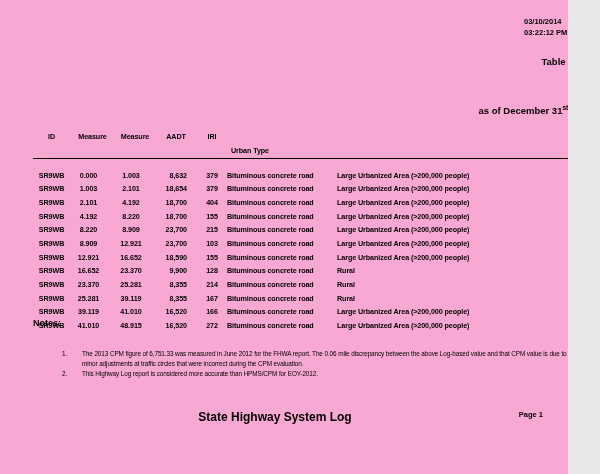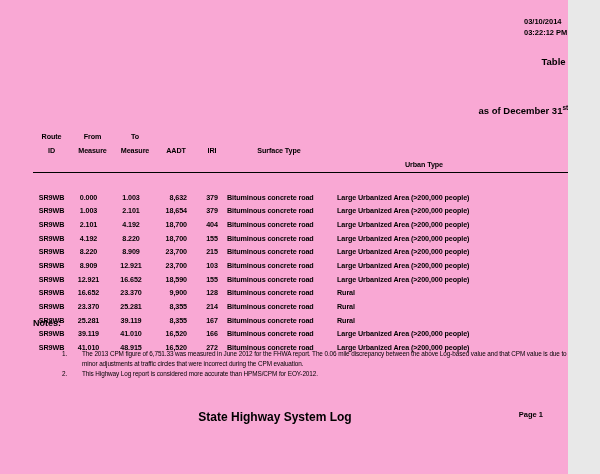--- a/index.html
+++ b/index.html
@@ -22,21 +22,21 @@
   .t1{top:56px;font-size:9.5px;}
   .t2{top:79px;font-size:11.5px;}
   .t3{top:105px;font-size:9.5px;}
   .t3 sup{font-size:6.5px;vertical-align:super;line-height:0;}
   
   .tbl{position:absolute;left:33px;top:131px;width:542px;font-size:7.2px;font-weight:700;letter-spacing:-0.1px;}
   .hrow,.row{display:grid;grid-template-columns:37px 45px 40px 42px 30px 104px 1fr;}
   .hrow{line-height:11.5px;}
   .row{height:13.7px;line-height:13.7px;white-space:nowrap;}
   .rule{border-top:1.5px solid #000;height:0;margin-top:1px;}
-  .rows{margin-top:18px;}
+  .rows{margin-top:10px;}
   .hc{text-align:center;}
   .hc.h6{padding-right:58px;margin-top:14px;}
   .c0{text-align:center;}
   .c1,.c2{text-align:center;padding-right:8px;}
   .c3{text-align:right;padding-right:10px;}
   .c4{text-align:center;}
   .c5{text-align:left;}
   .c6{text-align:left;padding-left:6px;}
   
   .notes-label{position:absolute;left:33px;top:318px;font-size:9px;font-weight:700;}
@@ -55,36 +55,26 @@
 
   <div class="datetime">
     <div>03/10/2014</div>
     <div>03:22:12 PM</div>
   </div>
 
   <div class="title-line t1">Table 15.21</div>
   <div class="title-line t3"><span>as of December 31</span><sup>st</sup><span> 2013</span></div>
 
   <div class="tbl">
-    <div class="hrow" id="hrow1">
-        <div class="hc h0">Route</div>
-        <div class="hc h1">From</div>
-        <div class="hc h2">To</div>
-        <div class="hc h3"></div>
-        <div class="hc h4"></div>
-        <div class="hc h5"></div>
-        <div class="hc h6"></div>
-      </div>
     <div class="hrow" id="hrow2">
         <div class="hc h0">ID</div>
         <div class="hc h1">Measure</div>
         <div class="hc h2">Measure</div>
         <div class="hc h3">AADT</div>
         <div class="hc h4">IRI</div>
-        <div class="hc h5">Surface Type</div>
         <div class="hc h6">Urban  Type</div>
       </div>
     <div class="rule"></div>
     <div class="rows" id="rows">
         <div class="row">
           <div class="c0">SR9WB</div>
           <div class="c1">0.000</div>
           <div class="c2">1.003</div>
           <div class="c3">8,632</div>
           <div class="c4">379</div>

